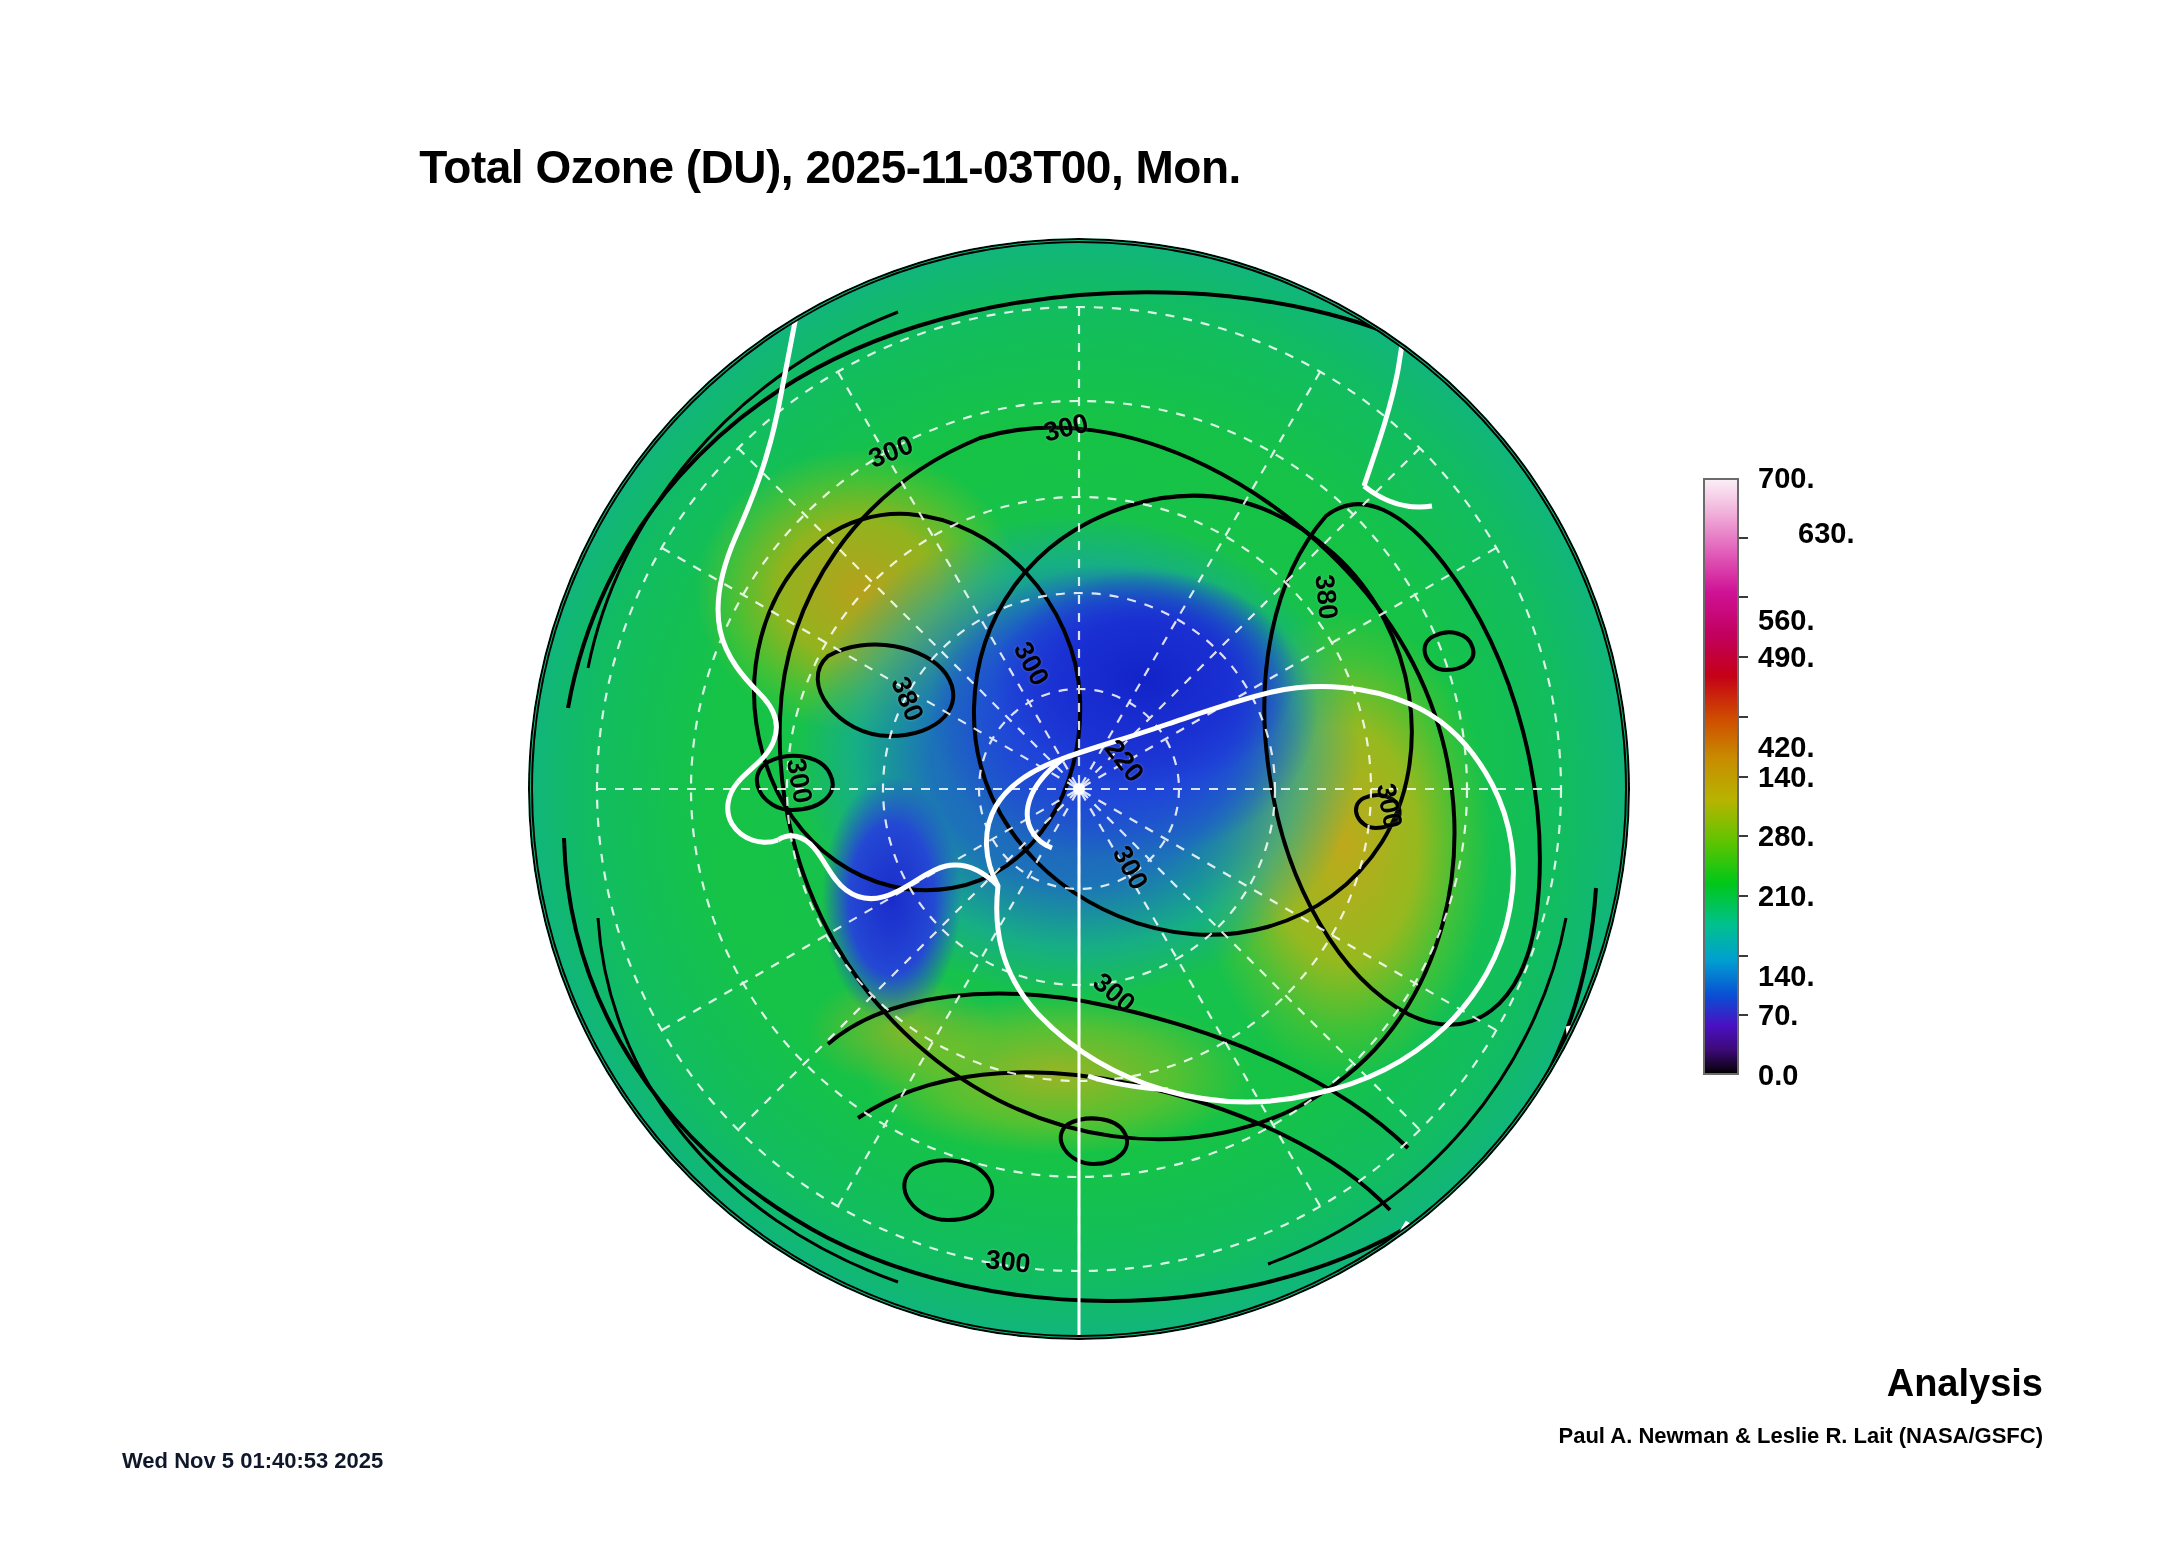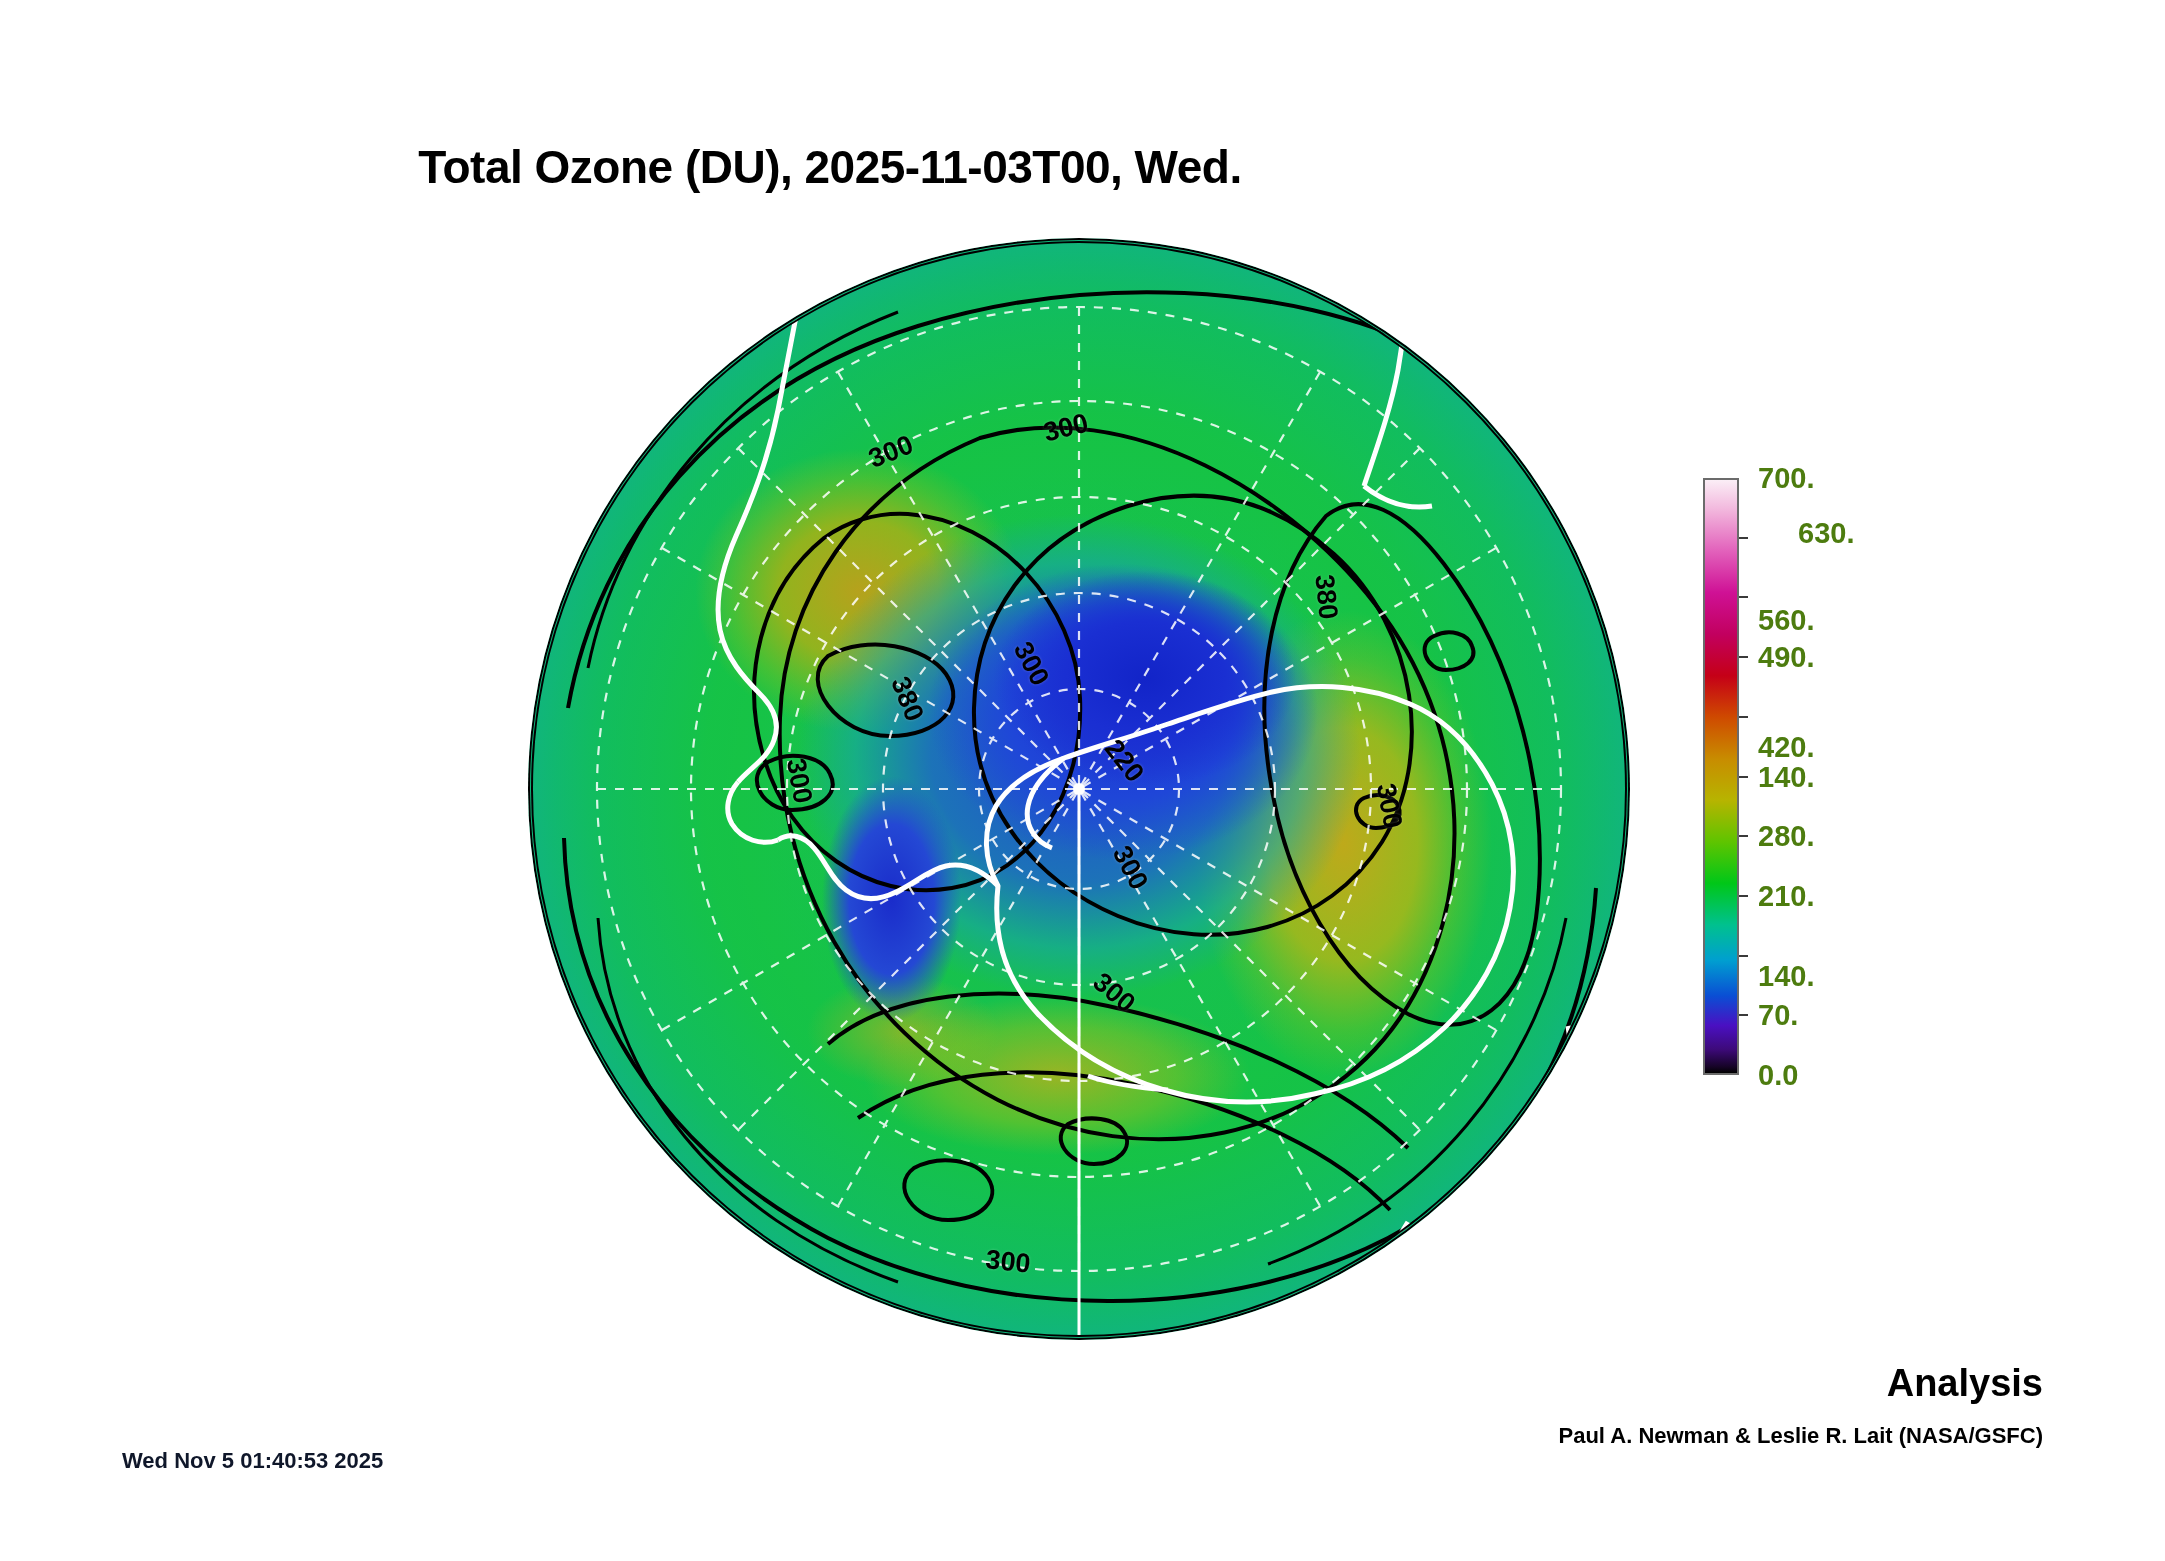--- a/index.html
+++ b/index.html
@@ -57,37 +57,37 @@
               #00c718 68%,
               #00c18e 75%,
               #009fd0 81%,
               #0a4ed4 87%,
               #4a10c2 92%,
               #3d0a7a 96%,
               #150325 99%,
               #000000 100%);}
   .cb-tick{position:absolute; left:1739px; width:9px; height:2px; background:#3a3a3a;}
   .cb-label{position:absolute; left:1758px; font-size:29px; font-weight:bold;
-            color:#4d7c0f; line-height:1; transform:translateY(-50%); white-space:nowrap;}
+            color:#000000; line-height:1; transform:translateY(-50%); white-space:nowrap;}
 
   #analysis-label{position:absolute; right:122px; top:1362px; font-size:38px;
                   font-weight:bold; color:#000; white-space:nowrap;margin-left:32px;}
   #timestamp{position:absolute; left:122px; top:1448px; font-size:22px;
              font-weight:bold; color:#0f172a; white-space:nowrap;}
   #credit{position:absolute; right:122px; top:1423px; font-size:22px;
           font-weight:bold; color:#000; white-space:nowrap;}
 
   .ctour-lbl{position:absolute; font-size:27px; font-weight:bold; color:#000;
              font-family:"Liberation Sans",sans-serif; white-space:nowrap;
              text-shadow:0 0 3px rgba(255,255,255,0.25);}
 </style>
 </head>
 <body>
 
-<div id="page-title">Total Ozone (DU), 2025-11-03T00, Wed.</div>
+<div id="page-title">Total Ozone (DU), 2025-11-03T00, Mon.</div>
 
 <div id="map-wrap">
   <div id="map-disc"></div>
 
   <svg id="map-vec" viewBox="0 0 1102 1102">
     <defs>
       <clipPath id="discClip">
           <circle cx="551" cy="551" r="548"></circle>
         </clipPath>
     </defs>

